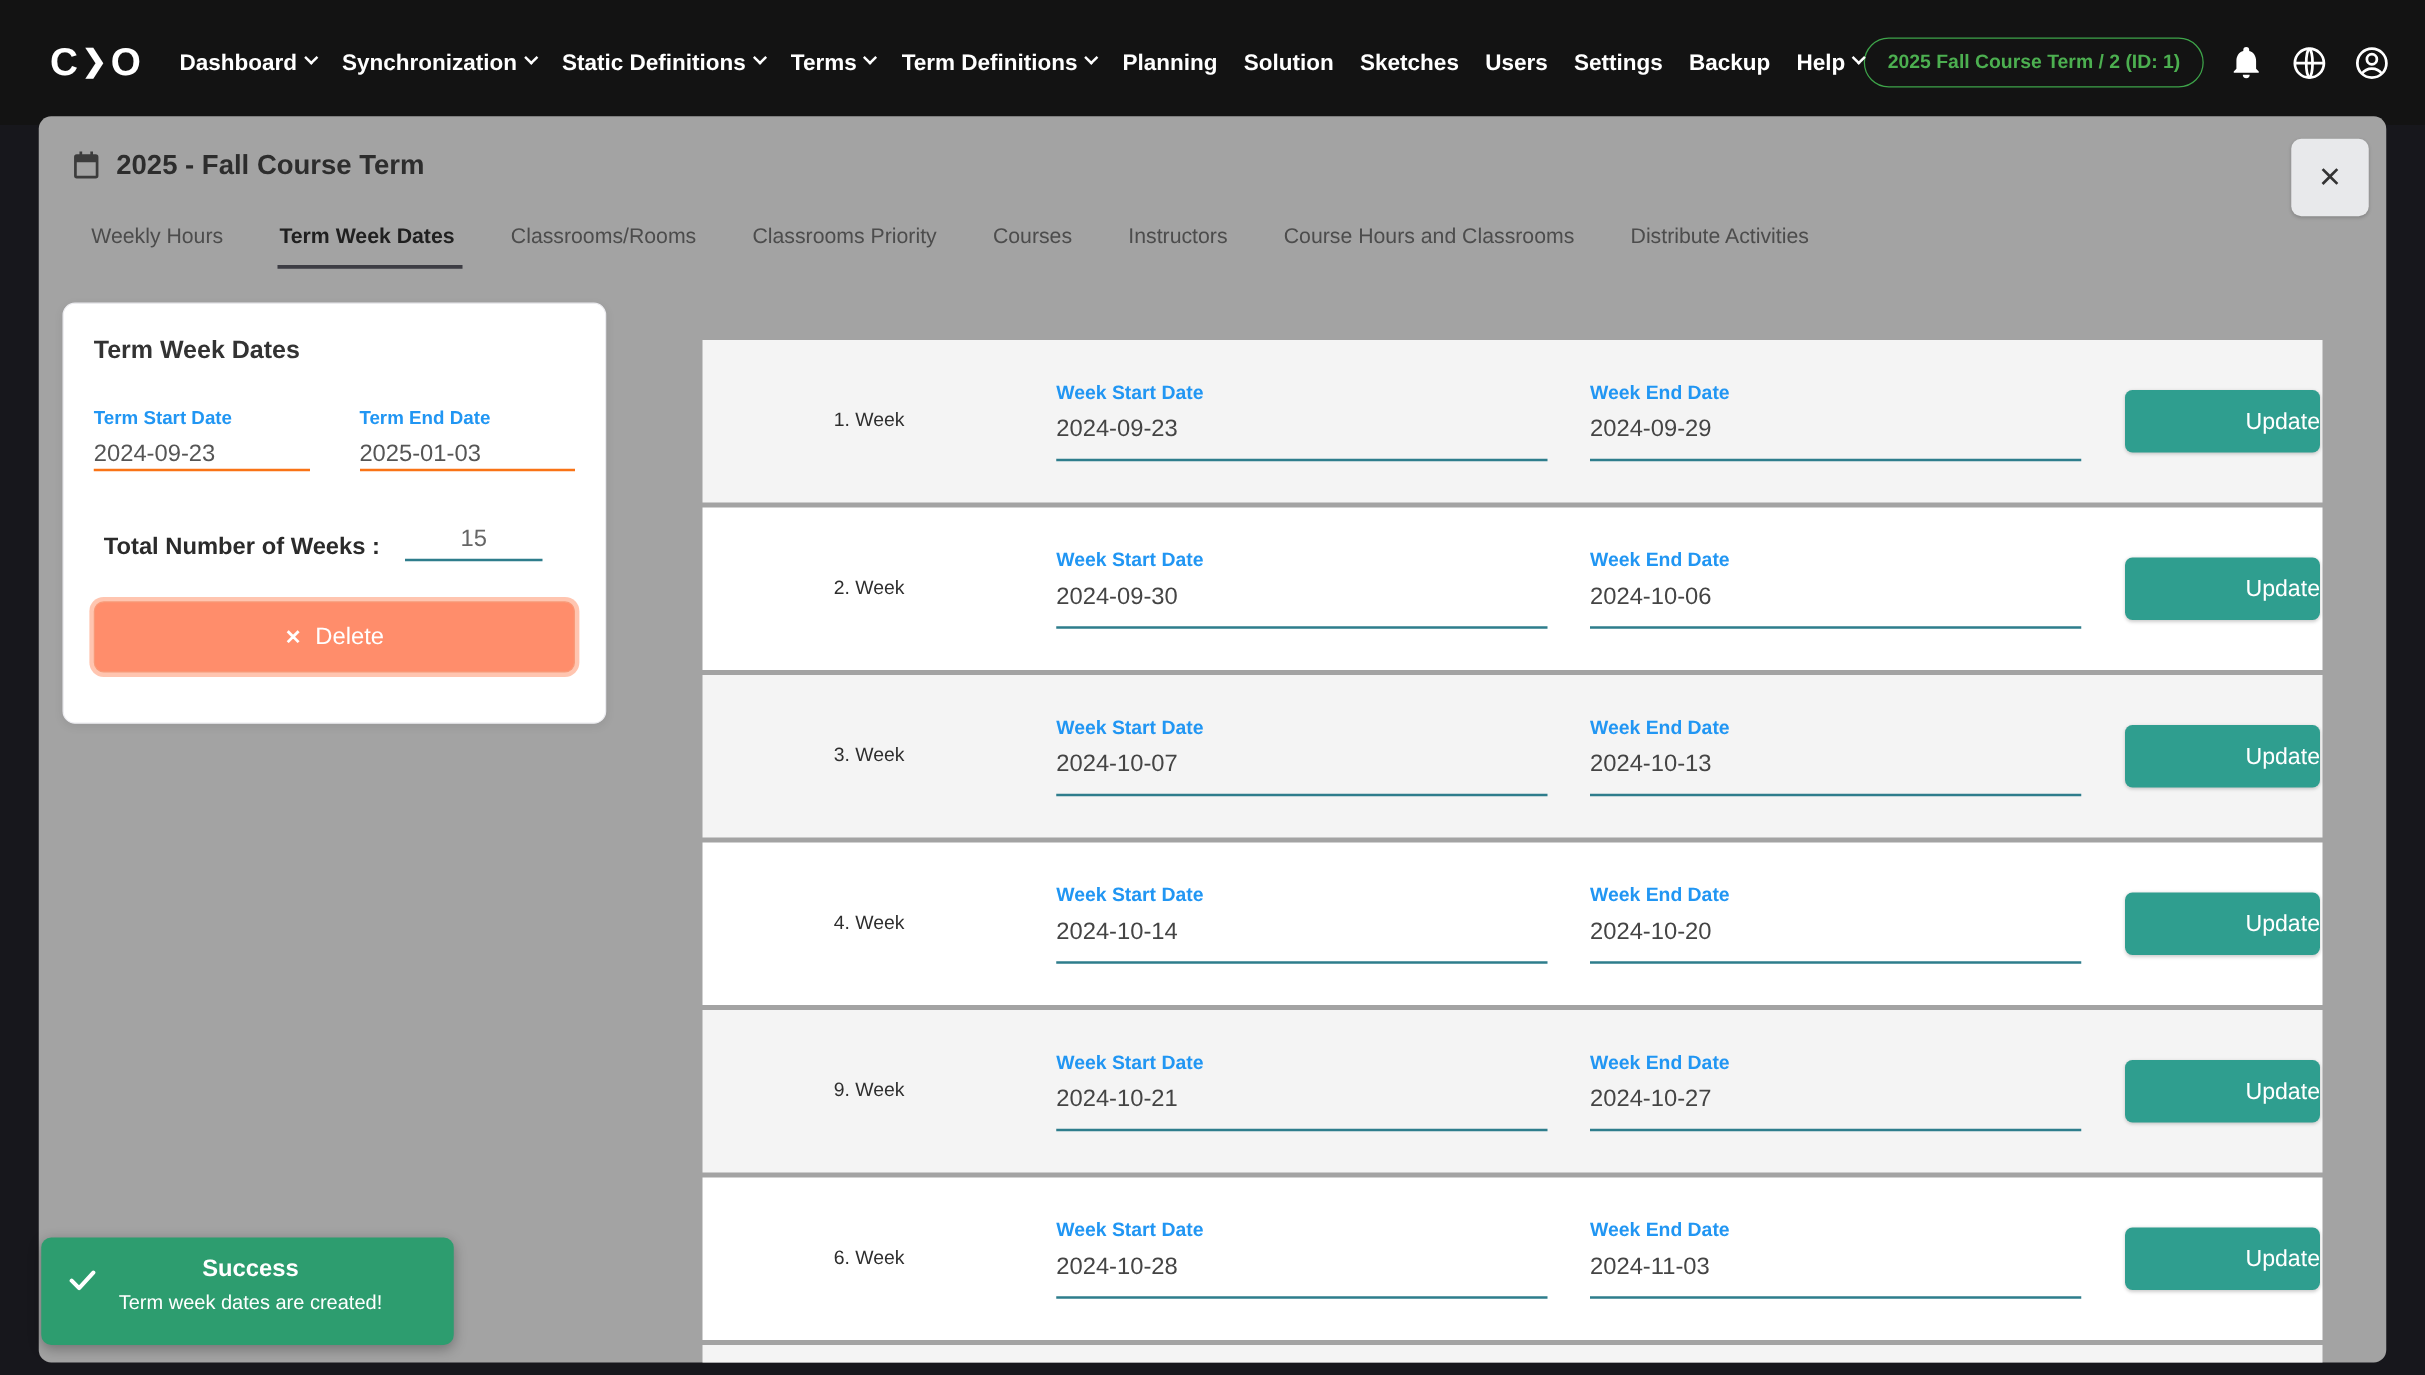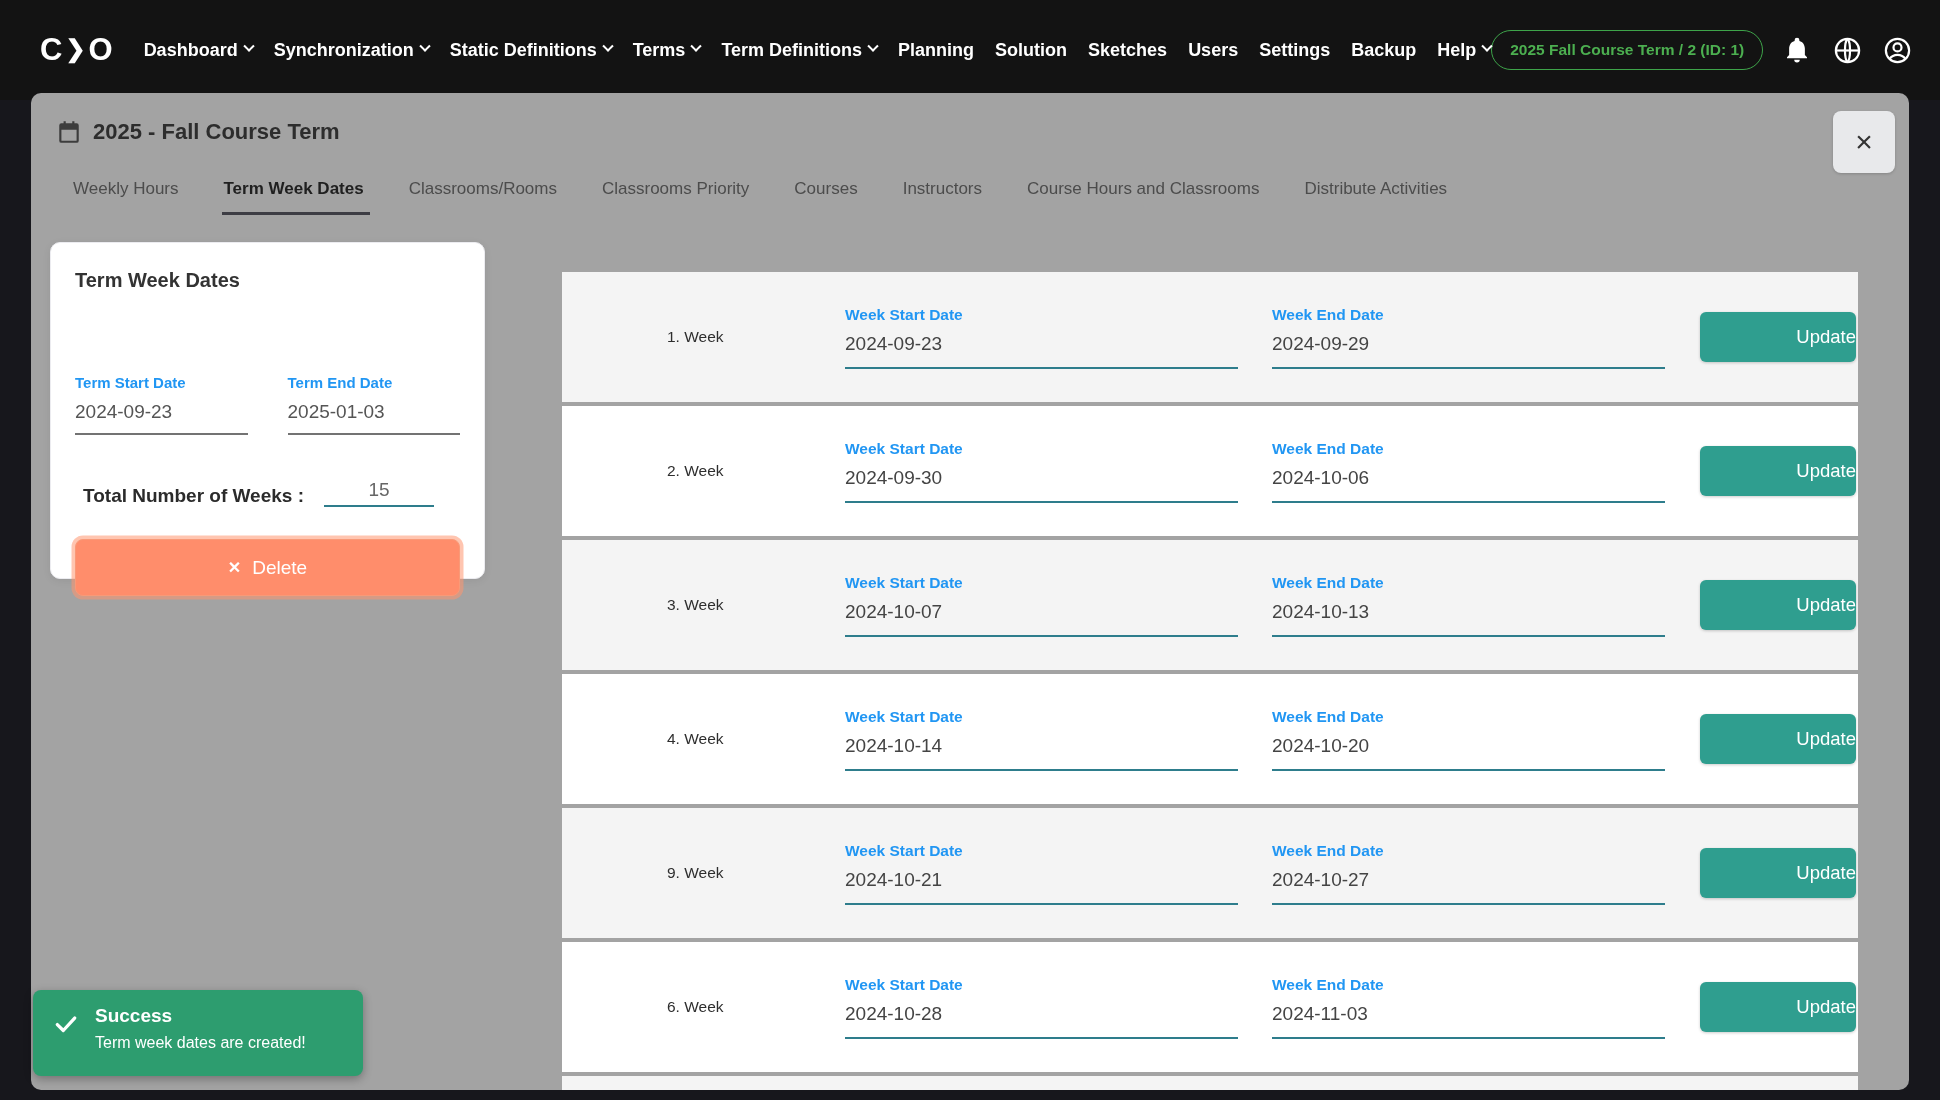--- a/index.html
+++ b/index.html
@@ -59,21 +59,21 @@
   .tab.active { color: #202020; font-weight: 700; border-bottom: 3px solid #3d3d44; }
 
   
   .side-panel {
     position: absolute; left: 19px; top: 149px; width: 435px; height: 337px;
     background: #fff; border: 1px solid #ececf0; border-radius: 10px;
     box-shadow: 0 2px 8px rgba(0,0,0,.07); padding: 26px 24px;
   }
   .panel-title { font-size: 20px; font-weight: 700; color: #333; }
   .panel-fields { display: flex; gap: 40px; margin-top: 34px; }
-  .field { width: 178px; border-bottom: 2px solid #737373; padding-bottom: 10px; cursor: text; margin-top: 48px; }
+  .field { width: 178px; border-bottom: 2px solid #f97316; cursor: text; }
   .field-label { display: block; font-size: 15px; font-weight: 600; color: #2196f3; }
   .field-value { display: block; font-size: 19px; color: #555; margin-top: 10px; }
   .weeks-line { display: flex; align-items: flex-end; margin-top: 44px; padding-left: 8px; }
   .weeks-label { font-size: 19px; font-weight: 700; color: #2b2b2b; }
   .weeks-input {
     width: 110px; margin-left: 20px; border-bottom: 2px solid #2e7d8c;
     text-align: center; font-size: 19px; color: #666; padding-bottom: 4px; cursor: text;
   }
   .delete-btn {
     margin-top: 32px; width: 100%; height: 57px; border: 1px solid #f89a78;
@@ -102,21 +102,21 @@
     margin-left: auto; width: 156px; height: 50px; border: none; border-radius: 6px;
     background: #2f9e8f; color: #fff; font-size: 18.5px; cursor: pointer;
     box-shadow: 0 1px 3px rgba(0,0,0,.2); font-family: "Liberation Sans", sans-serif; text-align: right;
   }
   .week-row.stub { height: 130px; }
 
   
   .toast {
     position: absolute; left: 33px; top: 990px; width: 330px; height: 86px;
     background: #2d9d6f; border-radius: 8px; color: #fff; display: flex;
-    padding: 15px 18px 15px 20px; box-shadow: 0 3px 10px rgba(0,0,0,.3); z-index: 5;
+    padding: 15px 18px 15px 20px; box-shadow: 0 3px 10px rgba(0,0,0,.3); z-index: 5; text-align: center;
   }
   .toast-icon { margin: 6px 16px 0 0; flex: 0 0 auto; }
   .toast-title { font-size: 19px; font-weight: 700; }
   .toast-msg { font-size: 16px; margin-top: 7px; }
 </style>
 </head>
 <body>
 
 <nav class="navbar">
   <div class="logo">

